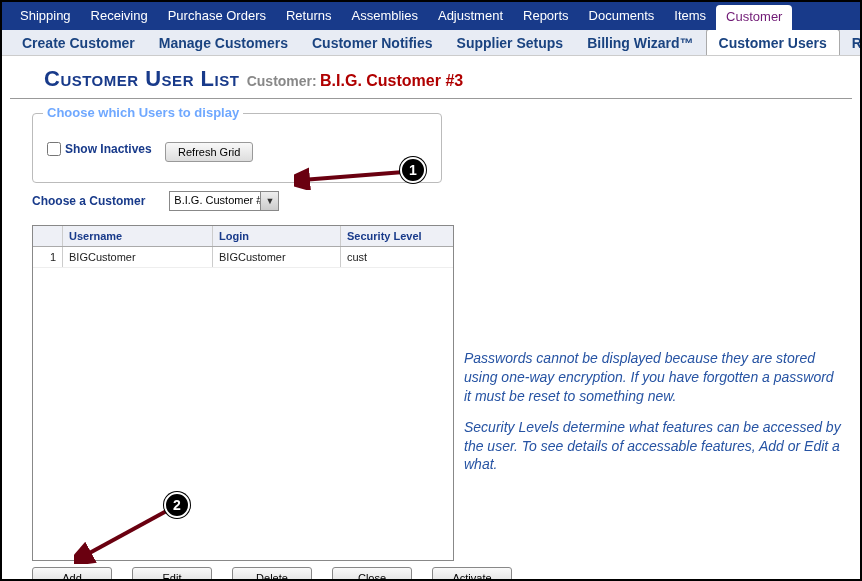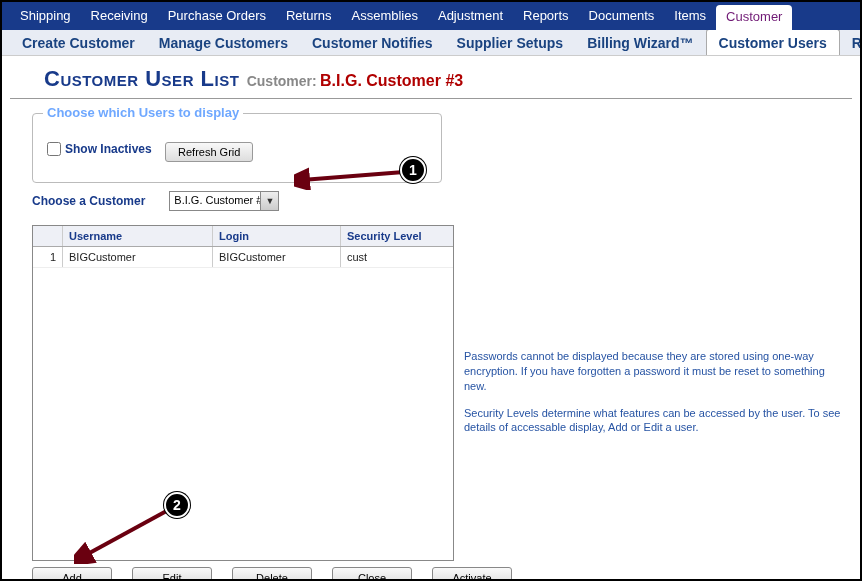--- a/index.html
+++ b/index.html
@@ -191,22 +191,23 @@
   .grid-row {
     display: flex;
     font-size: 11px;
     color: #222;
     border-bottom: 1px solid #eee;
   }
   .info-panel {
     width: 380px;
     margin: 130px 0 0 10px;
     color: #2653a3;
-    font-size: 11px;
+    font-size: 14px;
     line-height: 1.35;
+    font-style: italic;
   }
   .info-panel p { margin-bottom: 12px; }
   .button-row {
     margin: 6px 0 0 30px;
     display: flex;
     gap: 20px;
   }
   .action-btn {
     width: 80px;
     height: 22px;
@@ -298,21 +299,21 @@
         <div class="grid-row">
           <div class="col-idx">1</div>
           <div class="col-user">BIGCustomer</div>
           <div class="col-login">BIGCustomer</div>
           <div class="col-sec">cust</div>
         </div>
       </div>
   </div>
   <div class="info-panel">
     <p>Passwords cannot be displayed because they are stored using one-way encryption. If you have forgotten a password it must be reset to something new.</p>
-    <p>Security Levels determine what features can be accessed by the user. To see details of accessable display, Add or Edit a user.</p>
+    <p>Security Levels determine what features can be accessed by the user. To see details of accessable features, Add or Edit a what.</p>
   </div>
 </div>
 
 <div class="button-row">
   <button class="action-btn">Add</button>
   <button class="action-btn">Edit</button>
   <button class="action-btn">Delete</button>
   <button class="action-btn">Close</button>
   <button class="action-btn">Activate</button>
 </div>

